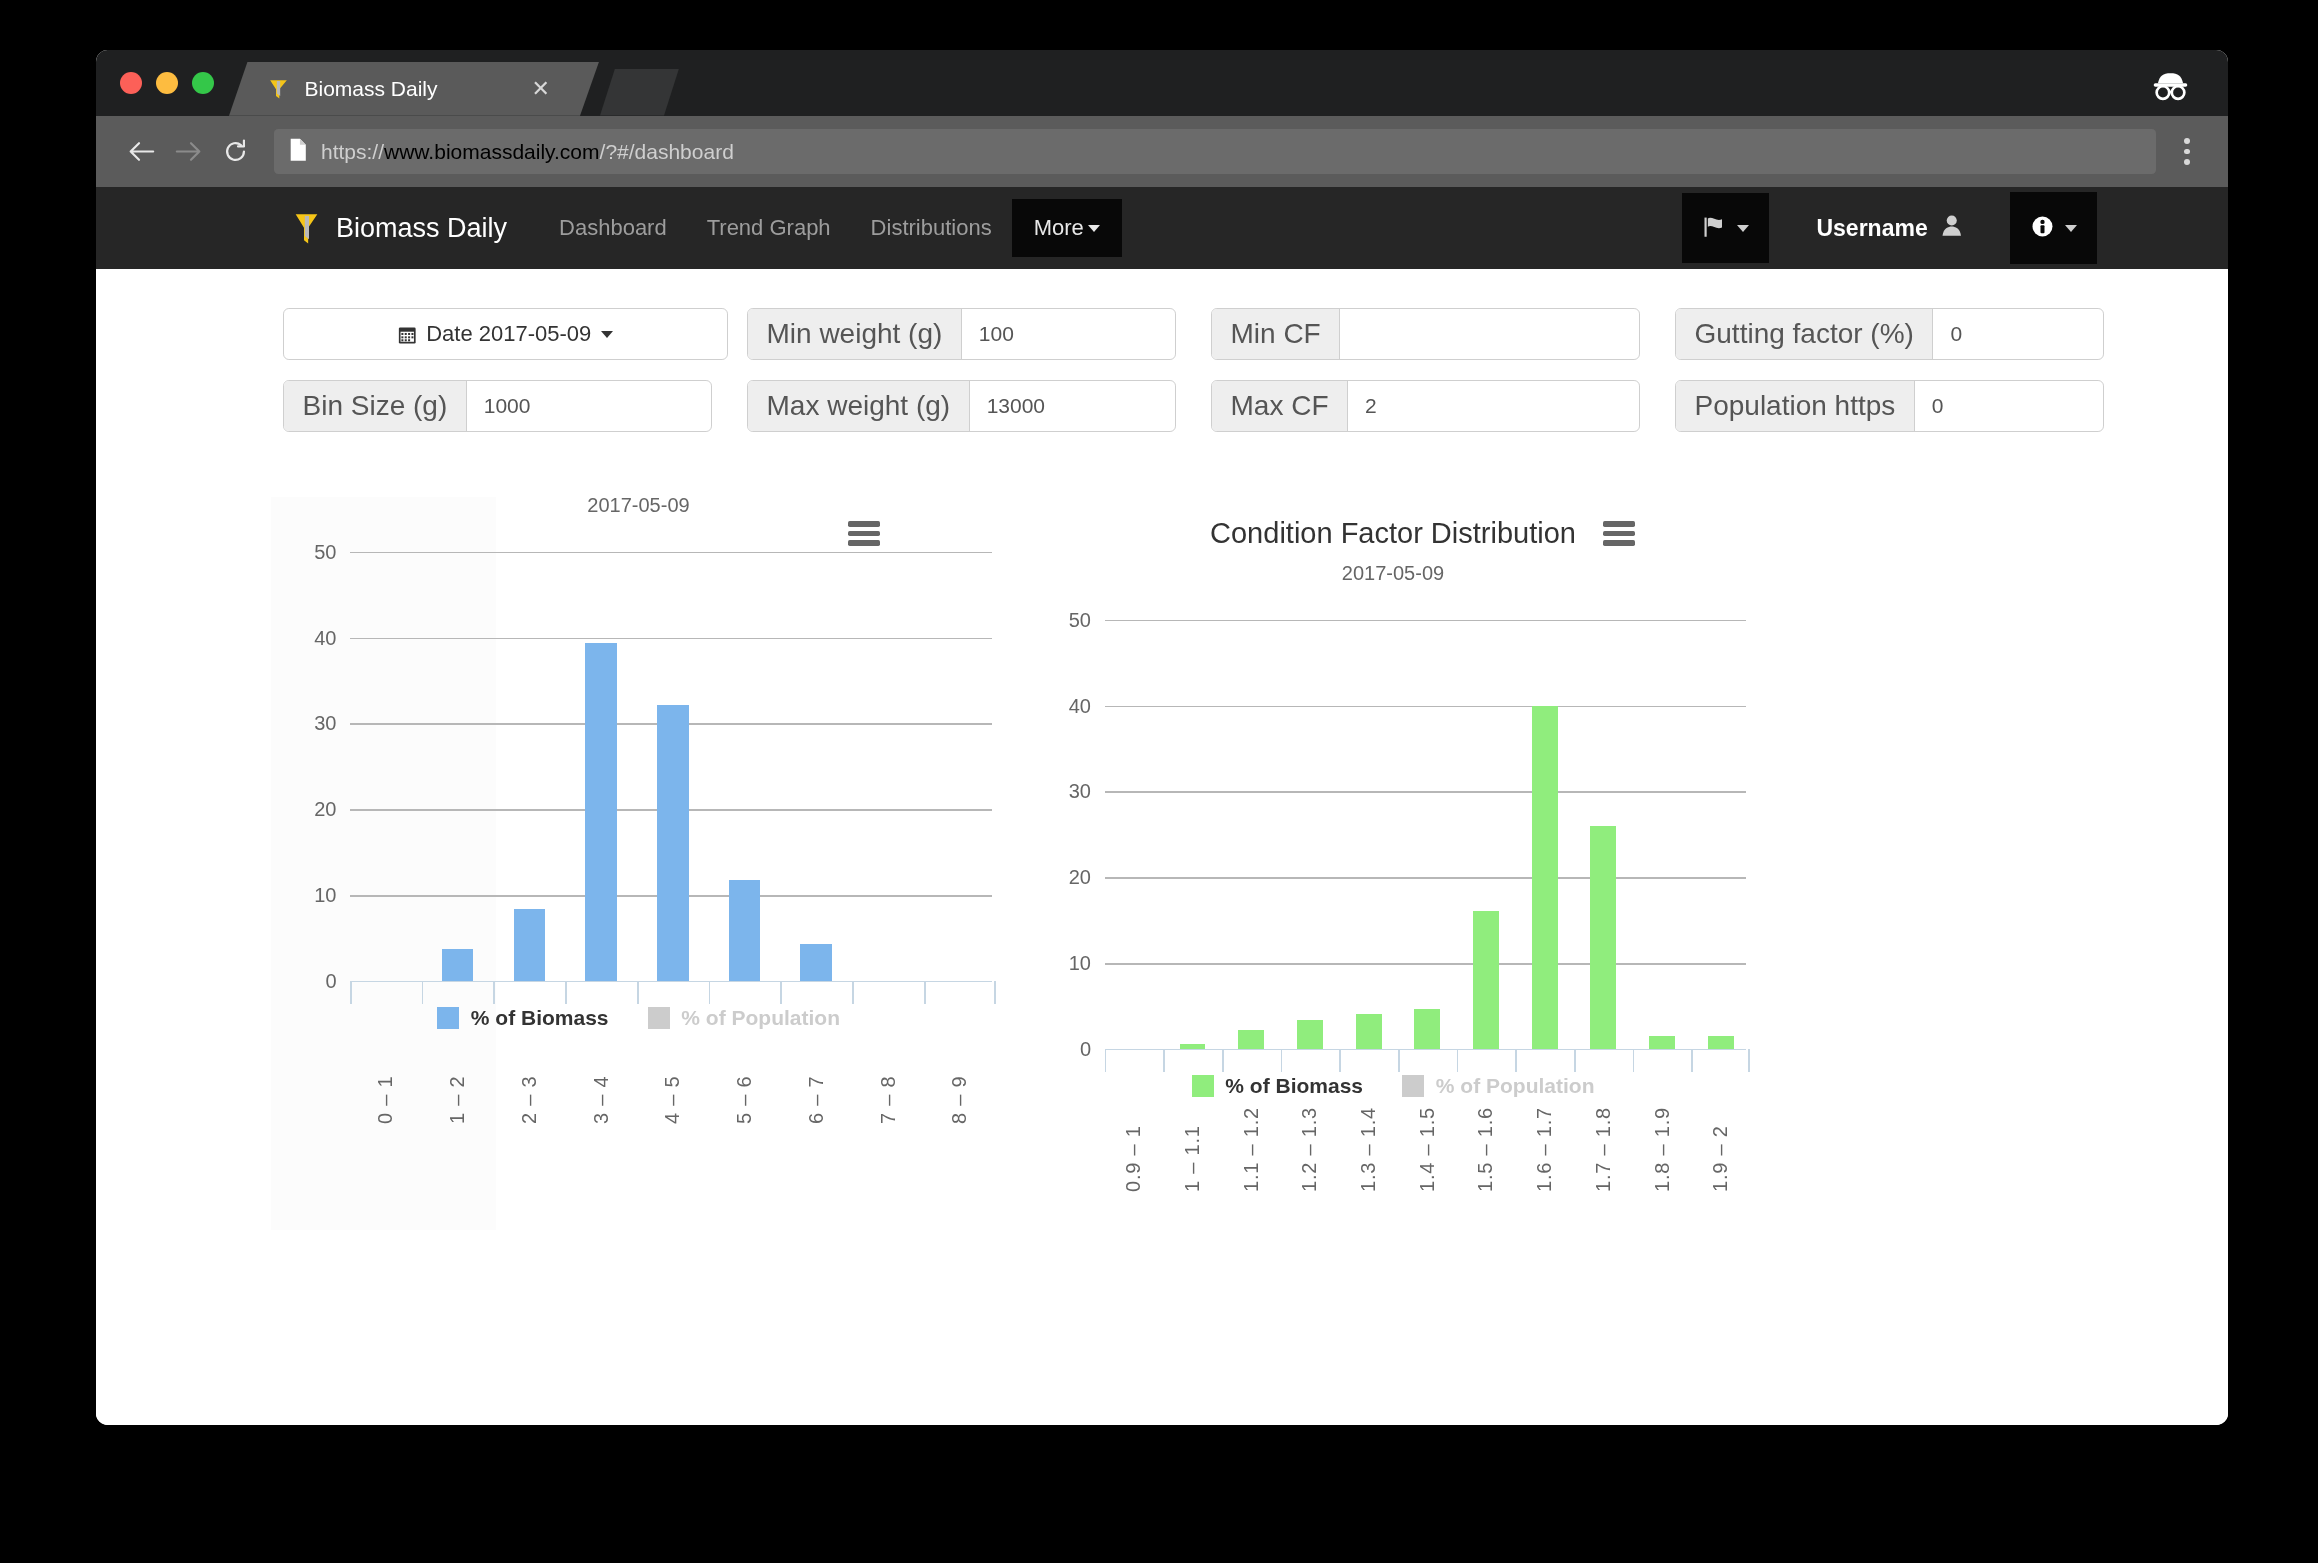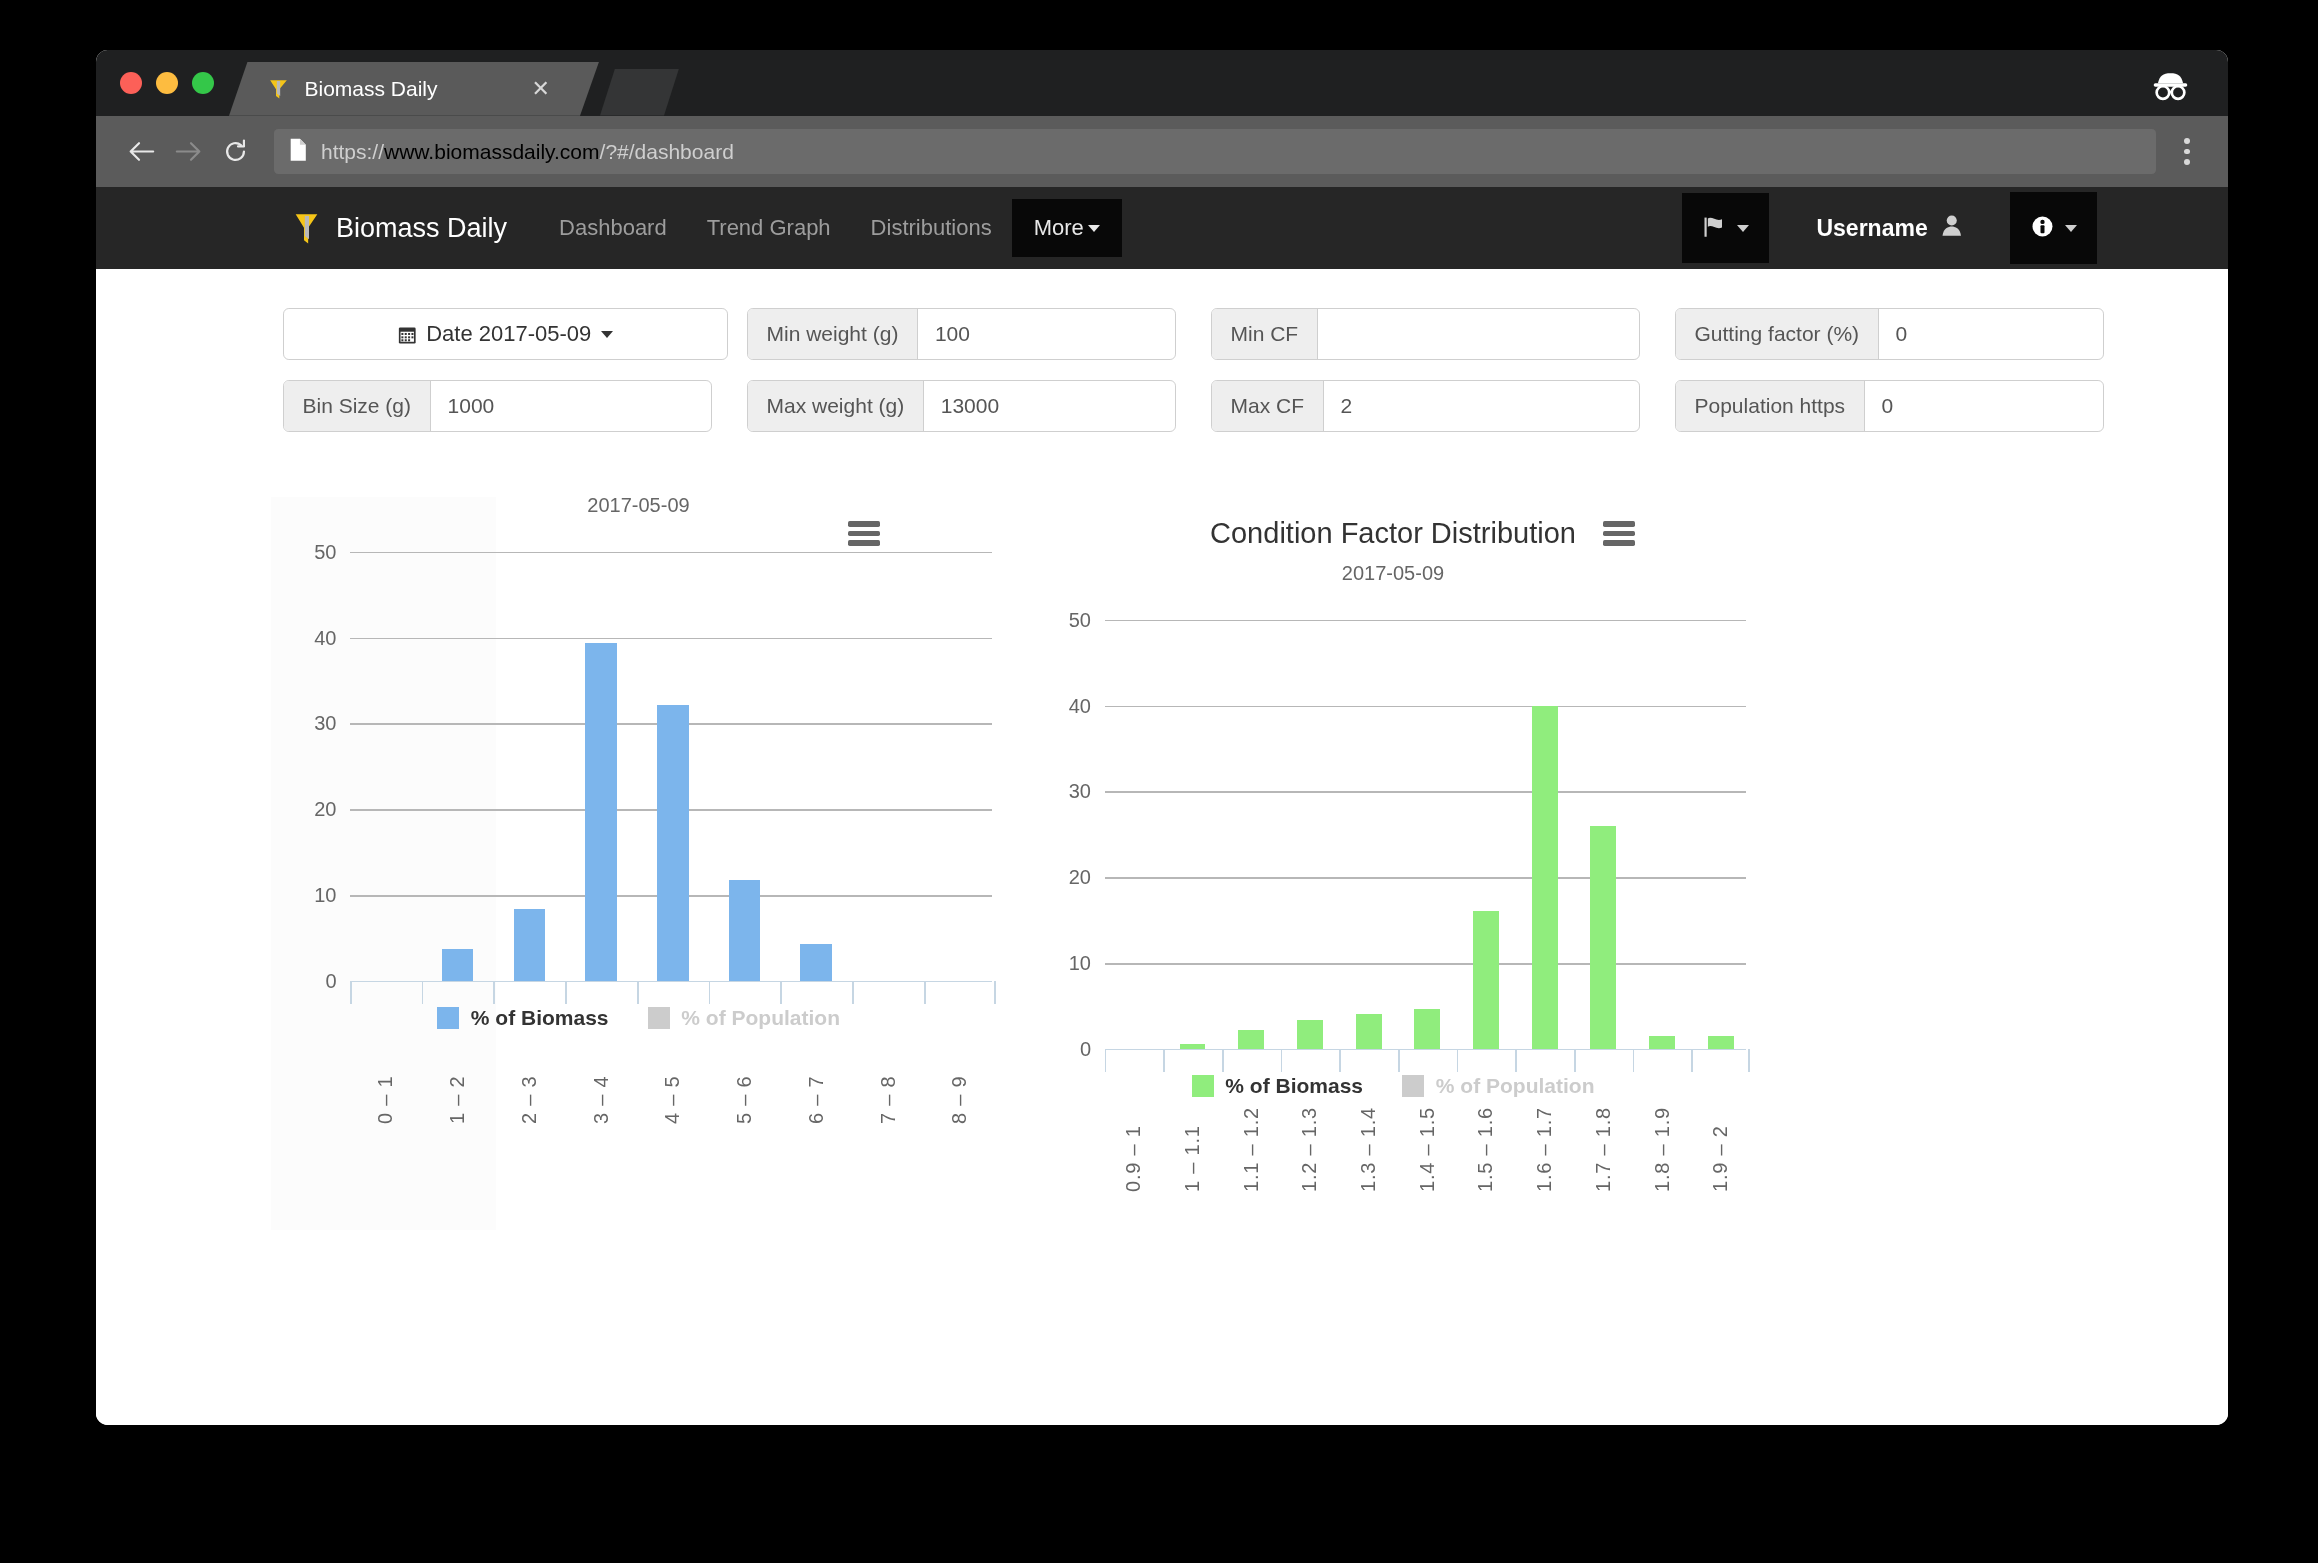--- a/index.html
+++ b/index.html
@@ -173,21 +173,21 @@
     border: 0.8px solid #cfcfcf;
     border-radius: 5.9px;
     overflow: hidden;
     background: #fff;
   }
   .ig-label {
     background: #eeeeee;
     border-right: 0.8px solid #cfcfcf;
     display: flex; align-items: center;
     padding: 0 18.5px;
-    font-size: 21px; color: #555;
+    font-size: 28px; color: #555;
     white-space: nowrap;
   }
   .ig-value {
     display: flex; align-items: center;
     padding: 0 17px;
     font-size: 21px; color: #555;
     flex: 1;
   }
   .date-btn {
     width: 445px; height: 52px;

